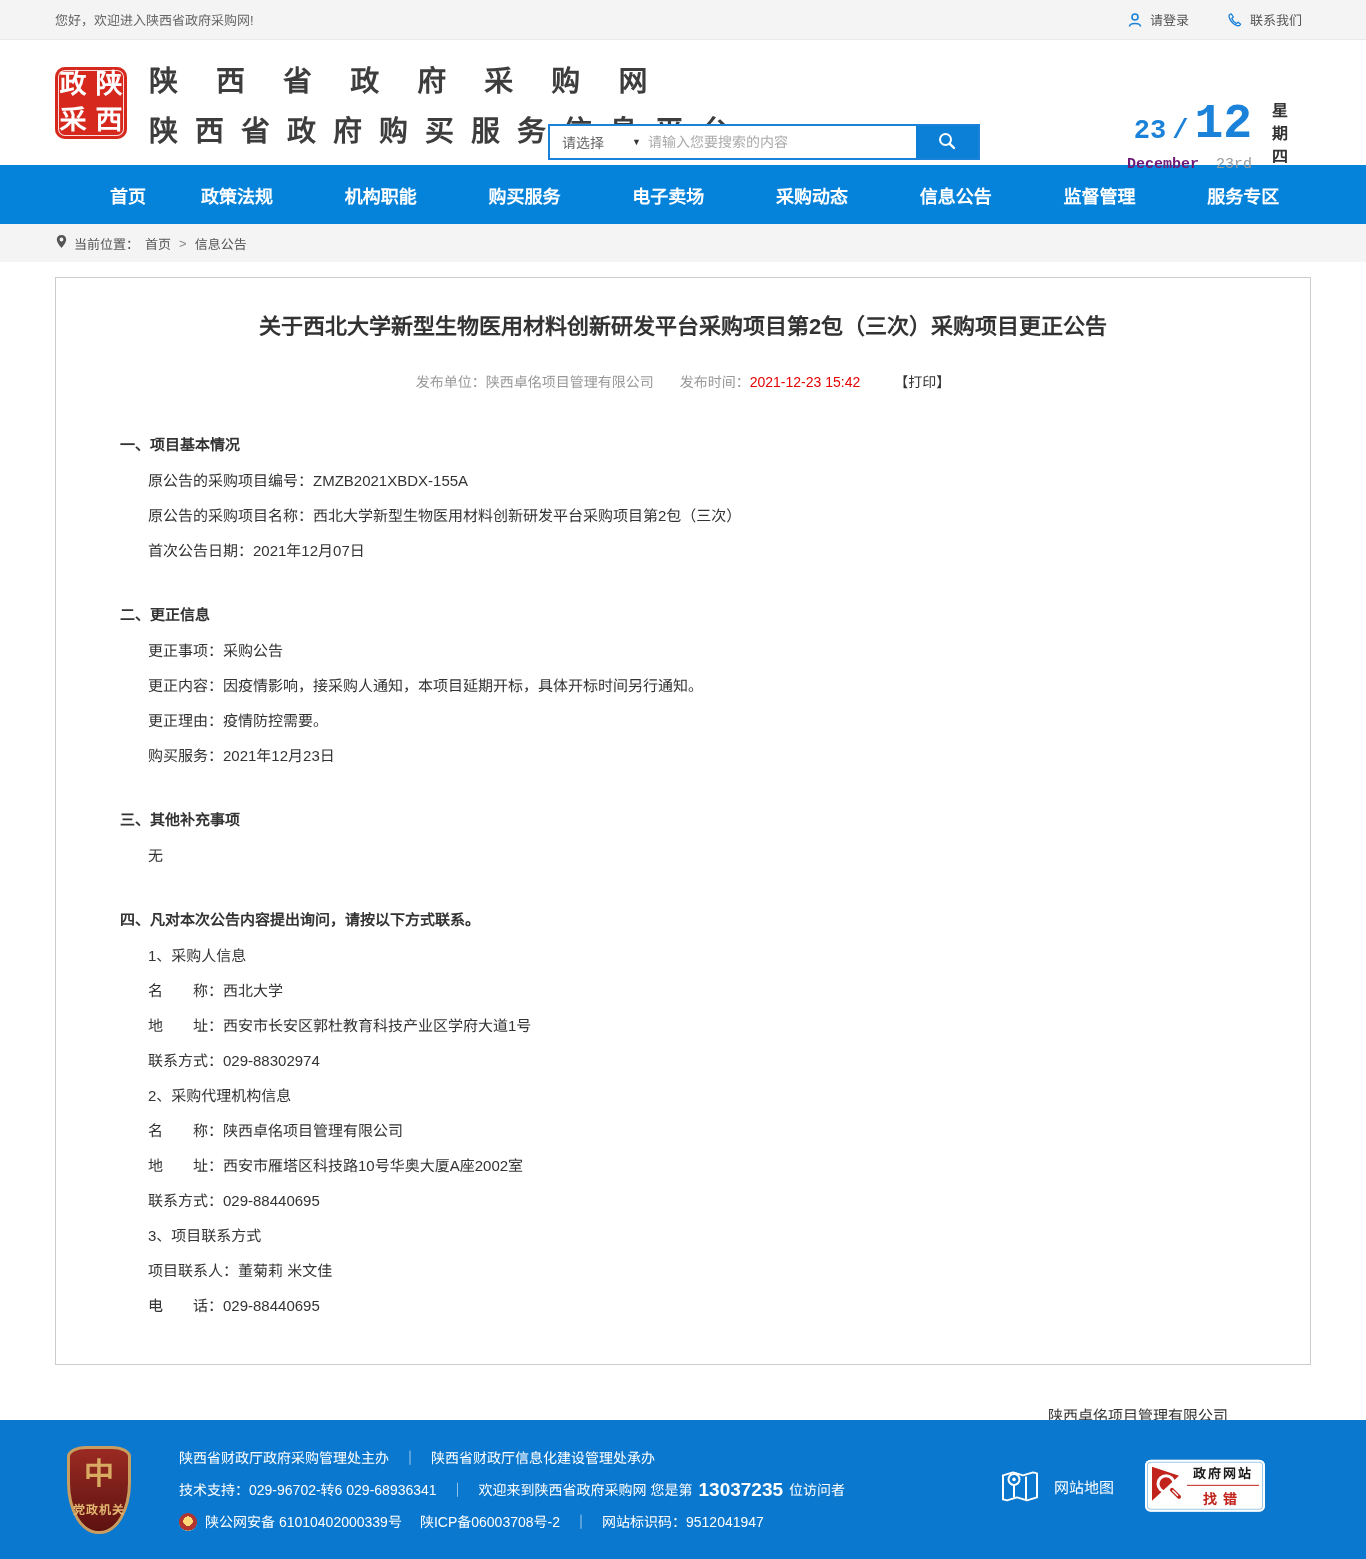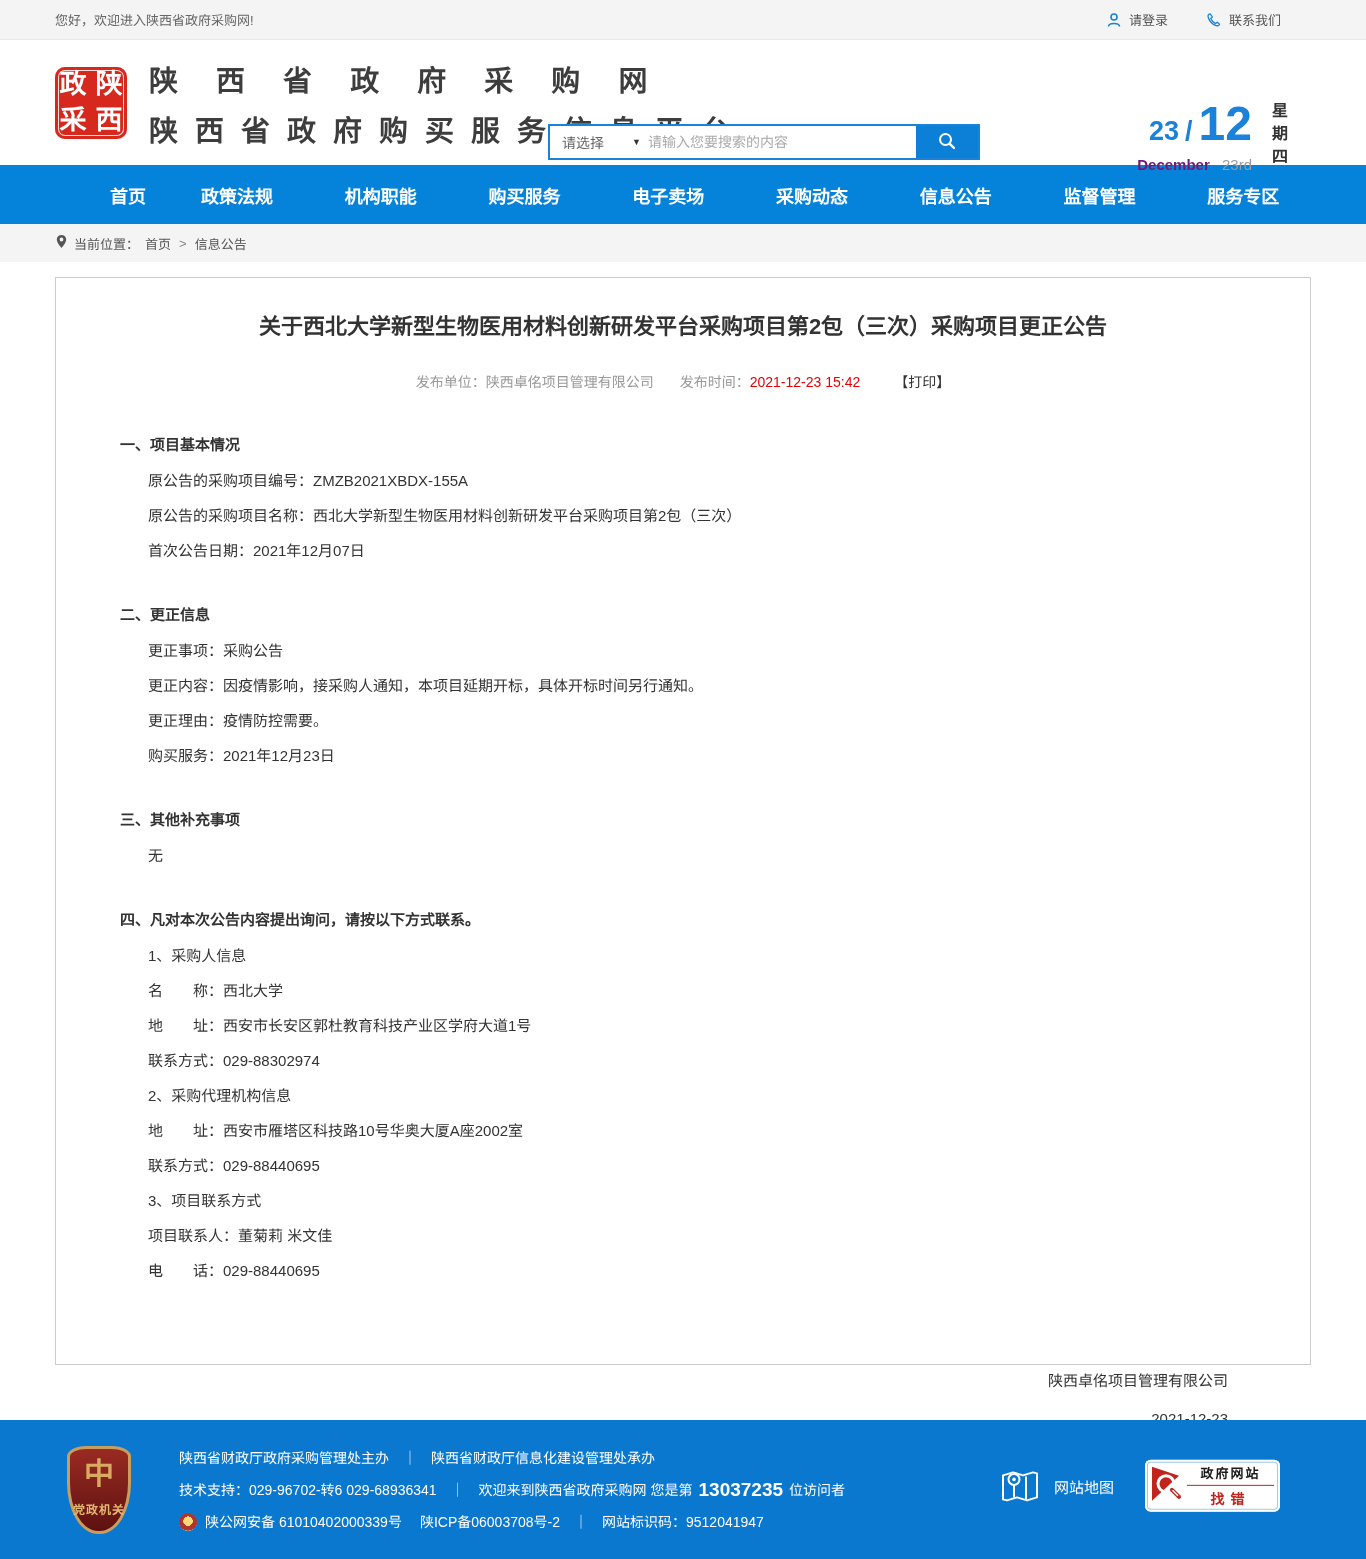--- a/index.html
+++ b/index.html
@@ -9,21 +9,21 @@
     background: #fff;
     color: #333;
     width: 1366px;
     height: 1559px;
     overflow: hidden;
   }
   
   .topbar {
     height: 40px; background: #f4f4f4; border-bottom: 1px solid #e9e9e9;
     display: flex; align-items: center; justify-content: space-between;
-    padding: 0 85px 0 55px; font-size: 13px; color: #666;
+    padding: 0 64px 0 55px; font-size: 13px; color: #666;
   }
   .topbar-right { display: flex; align-items: center; gap: 38px; }
   .topbar-link { display: flex; align-items: center; gap: 7px; color: #555; cursor: pointer; }
   .topbar-link svg { display: block; }
   
   .header {
     height: 125px; background: #fff; display: flex; align-items: center;
     padding: 0 55px; position: relative;
   }
   .logo-seal {
@@ -52,21 +52,21 @@
     border: 0; outline: none; flex: 1 1 auto; font-size: 14px; color: #333;
     font-family: "Liberation Sans", "DejaVu Sans", sans-serif;
   }
   .search-input::placeholder { color: #aaa; }
   .search-btn {
     width: 62px; background: #0c7fd6; border: 0; cursor: pointer;
     display: flex; align-items: center; justify-content: center; flex: 0 0 auto;
   }
   
   .dateblock { position: absolute; right: 76px; top: 60px; display: flex; gap: 14px; }
-  .date-main { text-align: center; }
+  .date-main { text-align: center; font-family: Liberation Mono, monospace; }
   .date-nums { display: flex; align-items: flex-end; justify-content: flex-end; color: #1a82d8; line-height: 1; }
   .date-day { font-size: 27px; font-weight: bold; padding-bottom: 3px; }
   .date-slash { font-size: 27px; font-weight: bold; margin: 0 6px; padding-bottom: 3px; }
   .date-month { font-size: 48px; font-weight: bold; }
   .date-sub { margin-top: 8px; font-size: 15px; white-space: nowrap; }
   .date-monthname { color: #701a75; font-weight: bold; }
   .date-ordinal { color: #9a9a9a; margin-left: 8px; }
   .date-weekday {
     writing-mode: vertical-lr; text-orientation: upright;
     font-size: 16px; font-weight: bold; color: #333; letter-spacing: 7px; padding-top: 2px;
@@ -139,21 +139,21 @@
     background: radial-gradient(circle at 50% 45%, #ffd978 0 35%, #b3342c 36% 70%, #e8c568 71%);
   }
   .beian-link { color: #fff; text-decoration: none; cursor: pointer; }
   .beian-gap { display: inline-block; width: 18px; }
   .footer-sitemap {
     position: absolute; left: 1000px; top: 50%; transform: translateY(-58%);
     display: flex; align-items: center; gap: 14px; cursor: pointer; font-size: 15px;
   }
   .find-error-card {
     position: absolute; left: 1145px; top: 50%; transform: translateY(-58%);
-    width: 135px; height: 52px; background: #fff; border-radius: 6px;
+    width: 120px; height: 52px; background: #fff; border-radius: 6px;
     box-shadow: inset 0 0 0 2px #fff, inset 0 0 0 3px #9ec9e8;
     display: flex; align-items: center; padding: 4px 6px 4px 4px; cursor: pointer;
   }
   .fe-icon { flex: 0 0 auto; }
   .fe-texts { flex: 1; text-align: center; }
   .fe-line1 { color: #1a1a1a; font-size: 13px; font-weight: bold; letter-spacing: 2px; padding-bottom: 3px; border-bottom: 1px solid #c0241d; }
   .fe-line2 { color: #c0241d; font-size: 14px; font-weight: bold; letter-spacing: 6px; padding-top: 2px; }
 </style>
 </head>
 <body>
@@ -267,20 +267,21 @@
 
       <div class="sec-heading">三、其他补充事项</div>
       <div class="sec-line">无</div>
 
       <div class="sec-heading">四、凡对本次公告内容提出询问，请按以下方式联系。</div>
       <div class="sec-line">1、采购人信息</div>
       <div class="sec-line">名　　称：西北大学</div>
       <div class="sec-line">地　　址：西安市长安区郭杜教育科技产业区学府大道1号</div>
       <div class="sec-line">联系方式：029-88302974</div>
       <div class="sec-line">2、采购代理机构信息</div>
+      <div class="sec-line">名　　称：陕西卓佲项目管理有限公司</div>
       <div class="sec-line">地　　址：西安市雁塔区科技路10号华奥大厦A座2002室</div>
       <div class="sec-line">联系方式：029-88440695</div>
       <div class="sec-line">3、项目联系方式</div>
       <div class="sec-line">项目联系人：董菊莉 米文佳</div>
       <div class="sec-line">电　　话：029-88440695</div>
     </div>
 
     <div class="signature">
       <div>陕西卓佲项目管理有限公司</div>
       <div class="signature-date">2021-12-23</div>

